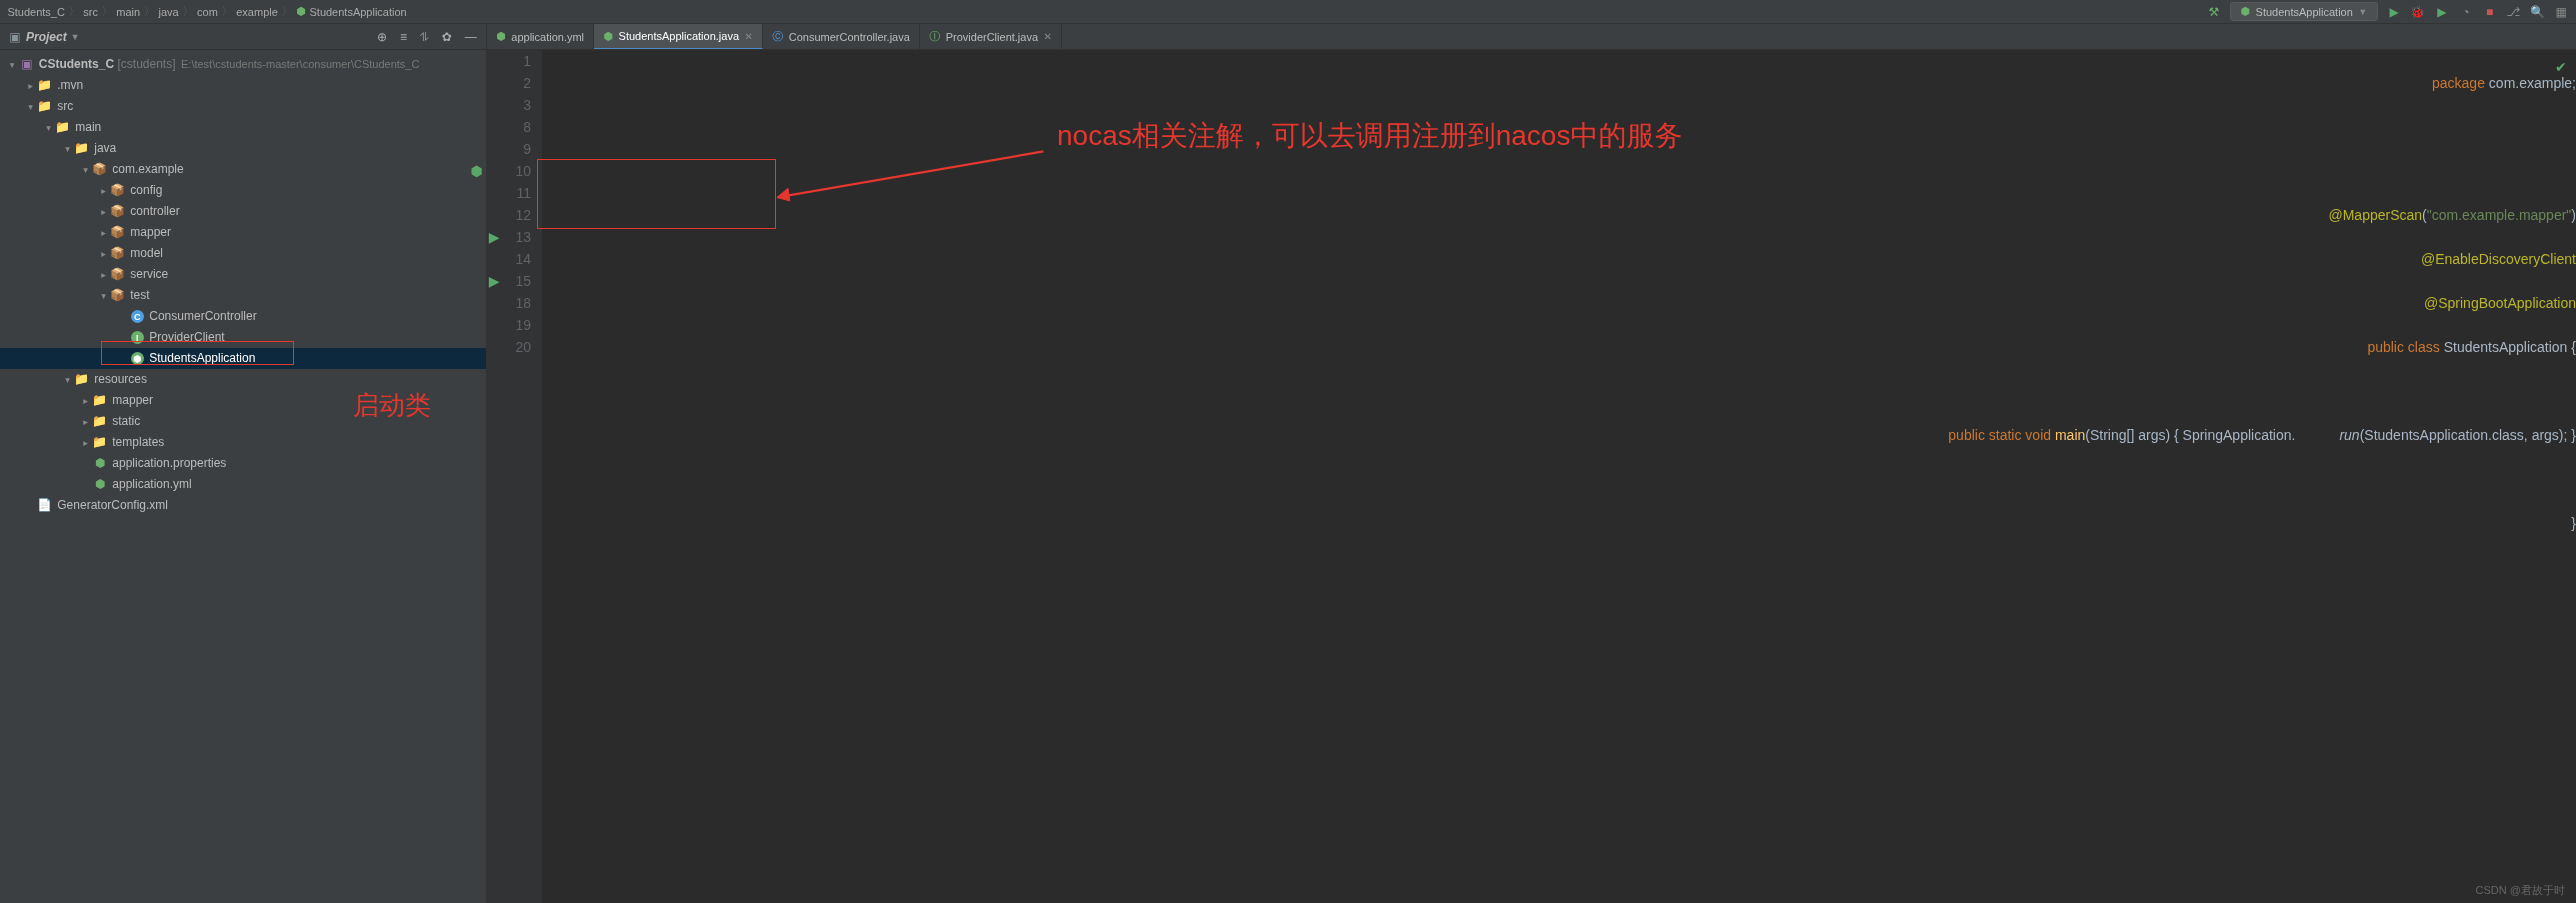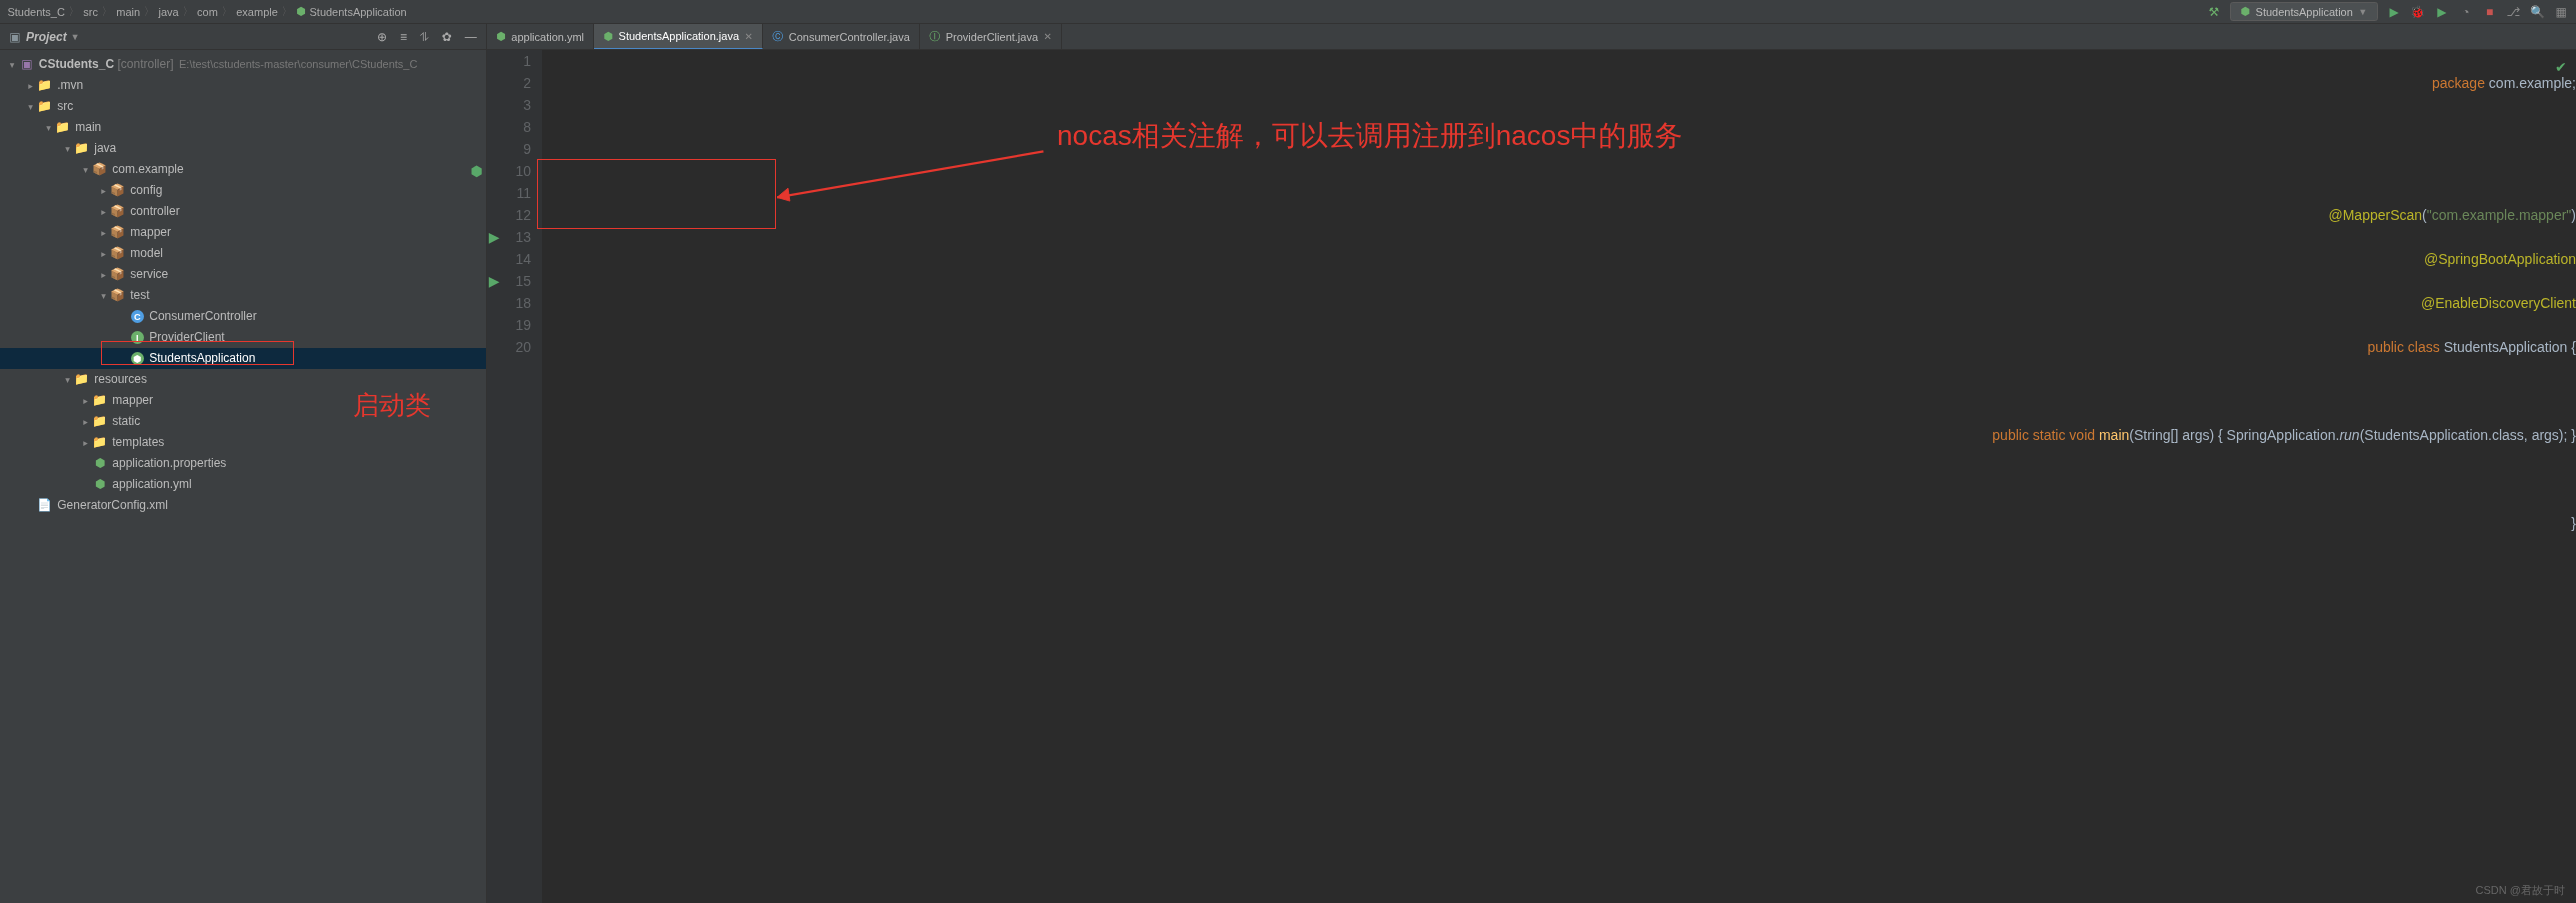--- a/index.html
+++ b/index.html
@@ -58,21 +58,21 @@
 .gutter { width: 55px; text-align: right; padding-right: 11px; color: #606366; background: #313335; user-select: none; }
 .gutter .ln { height: 22px; position: relative; }
 .gutter .run-mark { color: #59a869; position: absolute; left: 1.8px; }
 .code { flex: 1; padding-left: 18.4px; position: relative; white-space: pre; }
 .code .line { height: 22px; text-align: right; }
 .kw { color: #cc7832; }
 .str { color: #6a8759; }
 .ann { color: #bbb529; }
 .id { color: #a9b7c6; }
 .fn { color: #ffc66d; }
-.it { font-style: italic; }
+.it { font-style: italic; margin-left: 44px; }
 .fold { color: #808080; background: #3c3f41; border: 0.9px solid #555; border-radius: 2.8px; padding: 0 3.7px; font-size: 11px; }
 .check { position: absolute; top: 5.5px; right: 9.2px; color: #59a869; }
 .code-box { position: absolute; border: 1.8px solid #e6372e; pointer-events: none; }
 .code-annot { position: absolute; color: #e6372e; font-size: 28px; line-height: 40px; pointer-events: none; }
 .arrow-line { position: absolute; stroke: #e6372e; fill: none; pointer-events: none; }
 .watermark { position: absolute; bottom: 5.5px; right: 11px; color: #666; font-size: 11px; }
 </style>
 </head>
 <body>
 
@@ -125,21 +125,21 @@
           <span>≡</span>
           <span>⥮</span>
           <span>✿</span>
           <span>—</span>
         </div>
       </div>
       <div class="tree">
         <div class="node" style="padding-left:5.5px">
           <span class="caret">▾</span><span class="icon module">▣</span>
           <b>CStudents_C</b>&nbsp;
-          <span style="color:#787878">[controller]</span>
+          <span style="color:#787878">[cstudents]</span>
           <span class="path-hint">E:\test\cstudents-master\consumer\CStudents_C</span>
         </div>
         <div class="node" style="padding-left:24px">
             <span class="caret">▸</span>
             <span class="icon folder">📁</span>
             <span>.mvn</span>
           </div>
         <div class="node" style="padding-left:24px">
             <span class="caret">▾</span>
             <span class="icon folder">📁</span>
@@ -283,22 +283,22 @@
           <div class="ln"><span>15</span><span class="run-mark">▶</span></div>
           <div class="ln">18</div>
           <div class="ln">19</div>
           <div class="ln">20</div>
         </div>
         <div class="code">
 <div class="line"><span class="kw">package</span> <span class="id">com.example</span><span class="id">;</span></div>
 <div class="line"></div>
 <div class="line"></div>
 <div class="line"><span class="ann">@MapperScan</span><span class="id">(</span><span class="str">"com.example.mapper"</span><span class="id">)</span></div>
+<div class="line"><span class="ann">@EnableDiscoveryClient</span></div>
 <div class="line"><span class="ann">@SpringBootApplication</span></div>
-<div class="line"><span class="ann">@EnableDiscoveryClient</span></div>
 <div class="line"><span class="kw">public class</span> <span class="id">StudentsApplication</span> <span class="id">{</span></div>
 <div class="line"></div>
 <div class="line">    <span class="kw">public static void</span> <span class="fn">main</span><span class="id">(String[] args)</span> <span class="id">{ SpringApplication.</span><span class="id it">run</span><span class="id">(StudentsApplication.class, args); }</span></div>
 <div class="line"></div>
 <div class="line"><span class="id">}</span></div>
 <div class="line"></div>
 
           <div class="code-box" style="left:-5.5px;top:109px;width:239px;height:70px"></div>
           <svg class="arrow-line" style="left:235px;top:92px" width="294" height="74" viewBox="0 0 320 80">
               <line x1="0" y1="60" x2="290" y2="10" stroke="#e6372e" stroke-width="2.5"></line>

